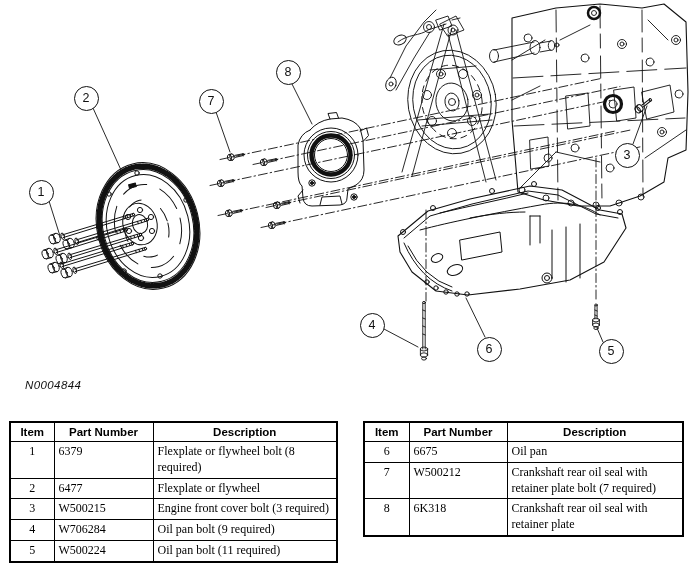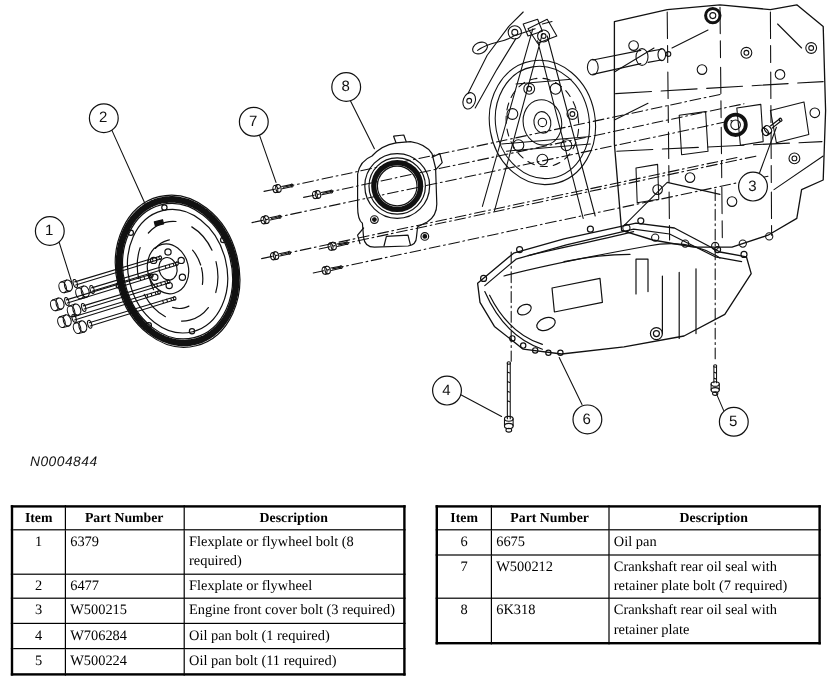--- a/index.html
+++ b/index.html
@@ -6,21 +6,21 @@
   .stage{position:relative;width:692px;height:581px;background:#ffffff;overflow:hidden;
          font-family:"Liberation Sans",sans-serif;color:#000;}
   svg{position:absolute;left:0;top:0;}
   .callout{position:absolute;width:25px;height:25px;border:1.3px solid #111;border-radius:50%;
            background:#fff;display:flex;align-items:center;justify-content:center;
            font-size:12.5px;font-family:"Liberation Sans",sans-serif;color:#111;box-sizing:border-box;}
   .fig-label{position:absolute;left:25px;top:379px;font-size:11.5px;letter-spacing:.4px;color:#111;font-style:italic;}
   table.parts{position:absolute;border-collapse:collapse;background:#fff;
               font-family:"Liberation Serif",serif;font-size:12px;color:#000;
               border:2px solid #000;table-layout:fixed;}
-  table.parts th{font-family:Liberation Serif, serif;font-weight:bold;font-size:11.5px;
+  table.parts th{font-family:Liberation Sans, sans-serif;font-weight:bold;font-size:11.5px;
                  border:1px solid #000;padding:2px 4px;height:14px;}
   table.parts td{border:1px solid #000;padding:2px 4px;vertical-align:top;line-height:1.32;}
   table.parts td.item{text-align:center;}
   table.parts th.desc{text-align:center;}
   #tbl-left{left:9px;top:421px;width:329px;}
   #tbl-right{left:363px;top:421px;width:321px;}
 </style>
 </head>
 <body>
 
@@ -297,21 +297,21 @@
         <td>Flexplate or flywheel</td>
       </tr>
       <tr>
         <td class="item">3</td>
         <td>W500215</td>
         <td>Engine front cover bolt (3 required)</td>
       </tr>
       <tr>
         <td class="item">4</td>
         <td>W706284</td>
-        <td>Oil pan bolt (1 required)</td>
+        <td>Oil pan bolt (9 required)</td>
       </tr>
       <tr>
         <td class="item">5</td>
         <td>W500224</td>
         <td>Oil pan bolt (11 required)</td>
       </tr>
     </tbody>
   </table>
 
   <table class="parts" id="tbl-right">

